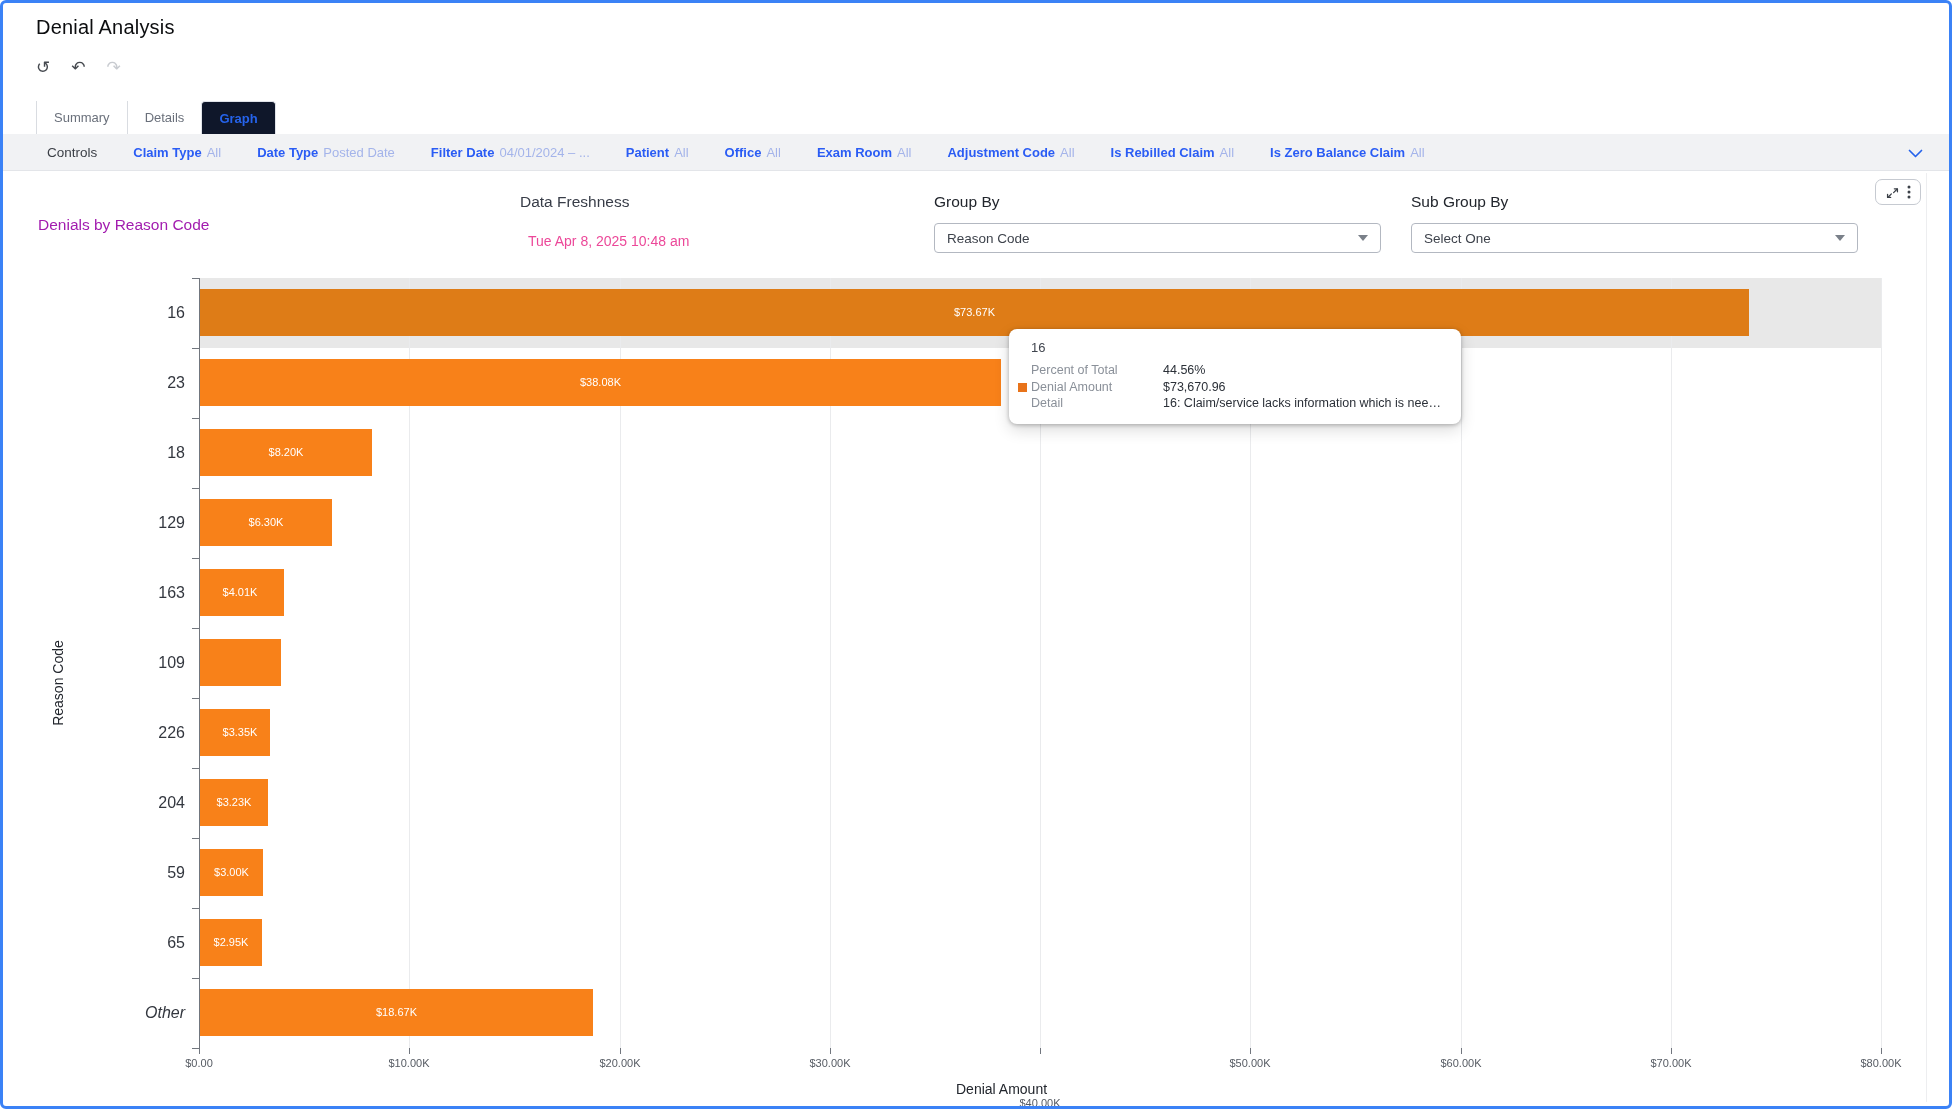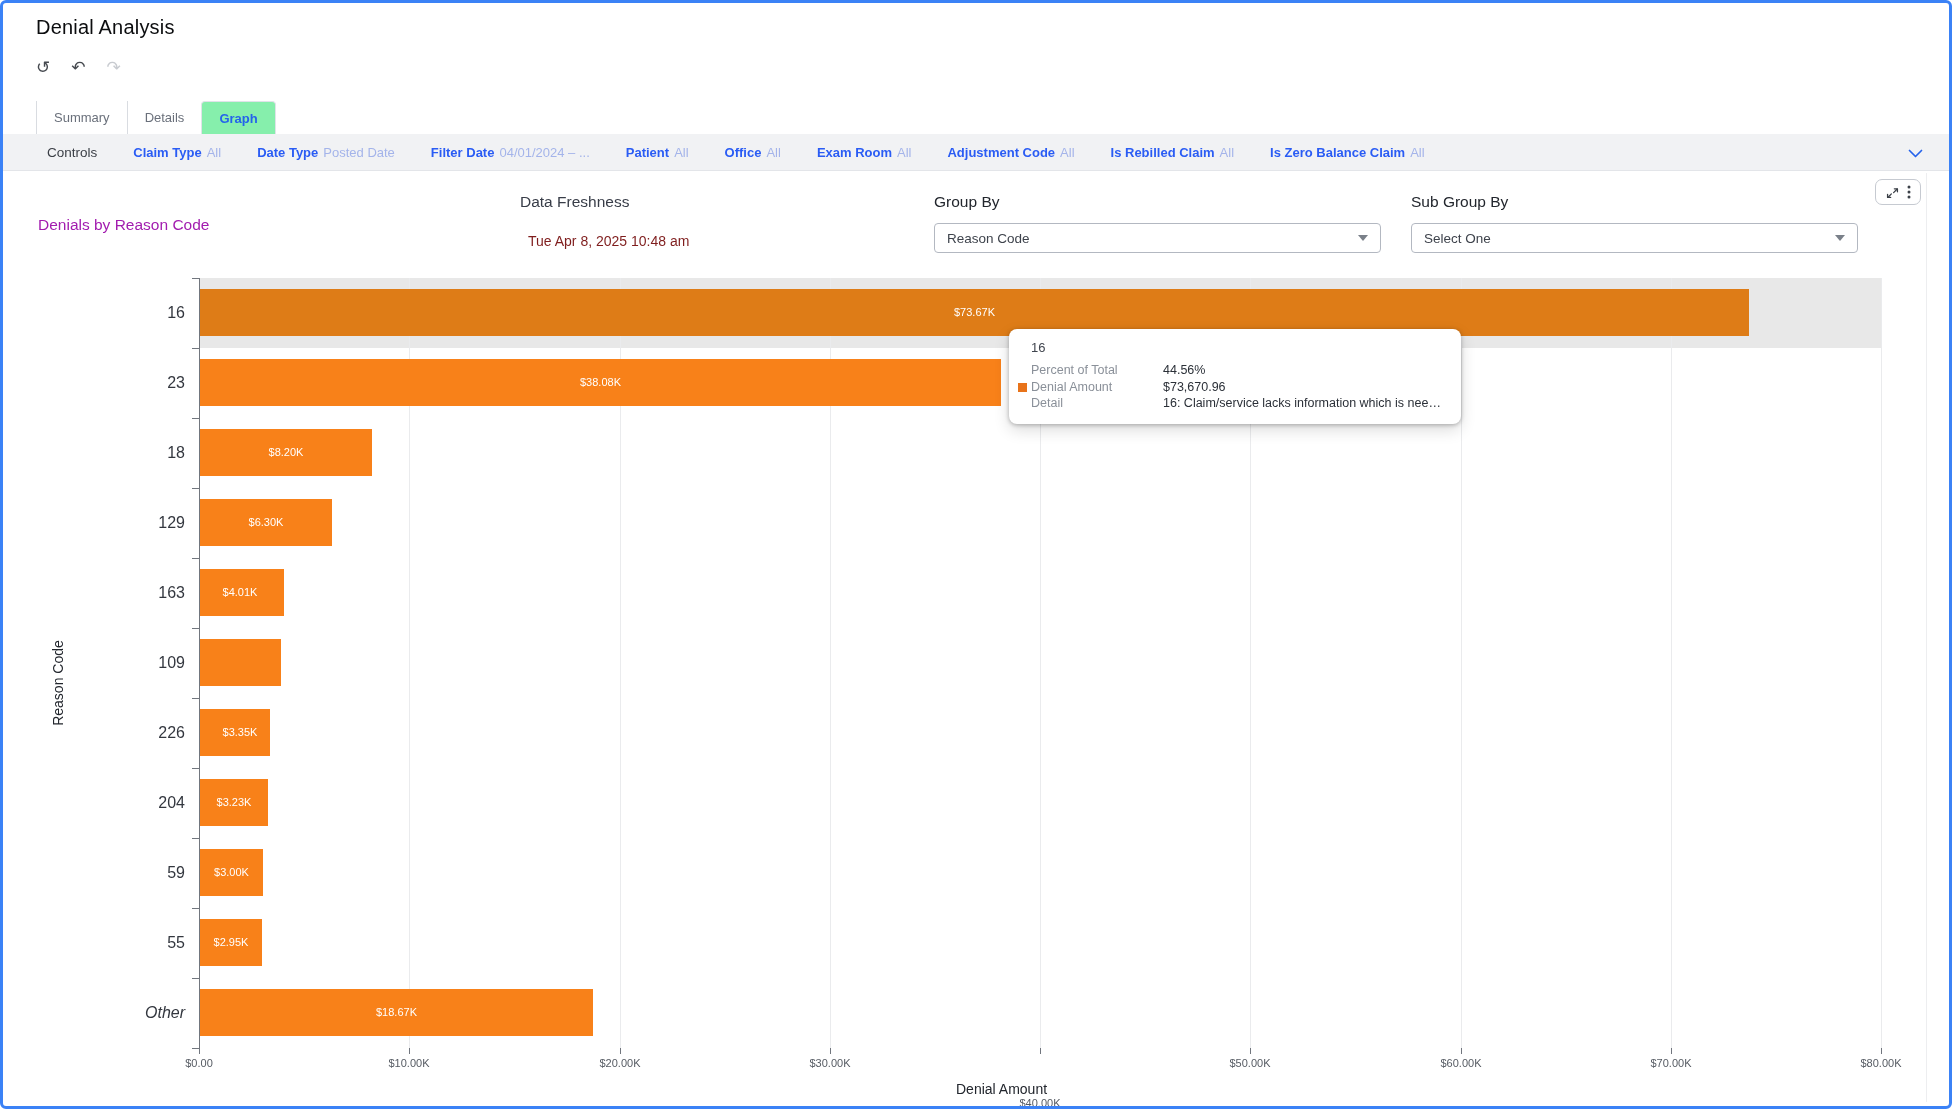--- a/index.html
+++ b/index.html
@@ -22,39 +22,39 @@
     color:#45494f; cursor:pointer; user-select:none;
   }
   .tool.disabled { color:#c8cbd0; cursor:default; }
 
   .tabs { position:absolute; left:33px; top:98px; height:33px; display:flex; align-items:stretch; font-size:13px; }
   .tab {
     display:flex; align-items:center; padding:0 17px; color:#6a707b;
     border-left:1px solid #d9dce1; cursor:pointer; white-space:nowrap;
   }
   .tab.active {
-    background:#86efac; color:#2563eb; font-weight:bold; border:1px solid #e0e3e9;
+    background:#0f172a; color:#2563eb; font-weight:bold; border:1px solid #e0e3e9;
     border-bottom:none; border-radius:4px 4px 0 0;
   }
 
   .controls-bar {
     position:absolute; left:0; top:131px; width:100%; height:37px;
     background:#f1f2f4; border-bottom:1px solid #e3e5e9;
     display:flex; align-items:center; padding-left:44px; gap:36px; font-size:13px;
   }
   .controls-label { color:#3a3e45; font-size:13.5px; }
   .filter { white-space:nowrap; cursor:pointer; }
   .filter .fname { color:#2a5cf4; font-weight:bold; }
   .filter .fval  { color:#a4b4ea; margin-left:5px; }
   .controls-chevron { position:absolute; right:26px; top:12px; cursor:pointer; }
 
   .chart-widget-title { position:absolute; left:35px; top:213px; font-size:15.5px; color:#a21caf; }
 
   .freshness-label { position:absolute; left:517px; top:190px; font-size:15.5px; color:#383d48; }
-  .freshness-value { position:absolute; left:525px; top:230px; font-size:14px;  color:#7f1d1d; }
+  .freshness-value { position:absolute; left:525px; top:230px; font-size:14px;  color:#ec4899; }
 
   .gb-label  { position:absolute; font-size:15.5px; color:#22262d; }
   .dropdown {
     position:absolute; width:447px; height:30px; background:#fff;
     border:1px solid #b3b8c1; border-radius:4px;
     display:flex; align-items:center; justify-content:space-between;
     padding:0 12px; font-size:13.5px; color:#3e434c; cursor:pointer;
   }
   .caret { width:0; height:0; border-left:5px solid transparent; border-right:5px solid transparent; border-top:6px solid #7a8089; }
 
@@ -238,21 +238,21 @@
       <div class="bar-label" style="left: 197px; width: 60px; top: 683px;">$3.86K</div>
       <div class="cat-label" style="left: 96px; width: 86px; top: 720px;">226</div>
       <div class="bar" style="left: 197px; top: 706px; width: 70px; height: 47px; background: rgb(248, 129, 25);"></div>
       <div class="bar-label" style="left: 197px; width: 80px; top: 723px; text-align: center;">$3.35K</div>
       <div class="cat-label" style="left: 96px; width: 86px; top: 790px;">204</div>
       <div class="bar" style="left: 197px; top: 776px; width: 68px; height: 47px; background: rgb(248, 129, 25);"></div>
       <div class="bar-label" style="left: 197px; width: 68px; top: 793px;">$3.23K</div>
       <div class="cat-label" style="left: 96px; width: 86px; top: 860px;">59</div>
       <div class="bar" style="left: 197px; top: 846px; width: 63px; height: 47px; background: rgb(248, 129, 25);"></div>
       <div class="bar-label" style="left: 197px; width: 63px; top: 863px;">$3.00K</div>
-      <div class="cat-label" style="left: 96px; width: 86px; top: 930px;">55</div>
+      <div class="cat-label" style="left: 96px; width: 86px; top: 930px;">65</div>
       <div class="bar" style="left: 197px; top: 916px; width: 62px; height: 47px; background: rgb(248, 129, 25);"></div>
       <div class="bar-label" style="left: 197px; width: 62px; top: 933px;">$2.95K</div>
       <div class="cat-label other" style="left: 96px; width: 86px; top: 1000px;">Other</div>
       <div class="bar" style="left: 197px; top: 986px; width: 393px; height: 47px; background: rgb(248, 129, 25);"></div>
       <div class="bar-label" style="left: 197px; width: 393px; top: 1003px;">$18.67K</div>
     </div>
 
   <div class="tooltip">
     <div class="tt-title">16</div>
     <div id="tt-rows">

